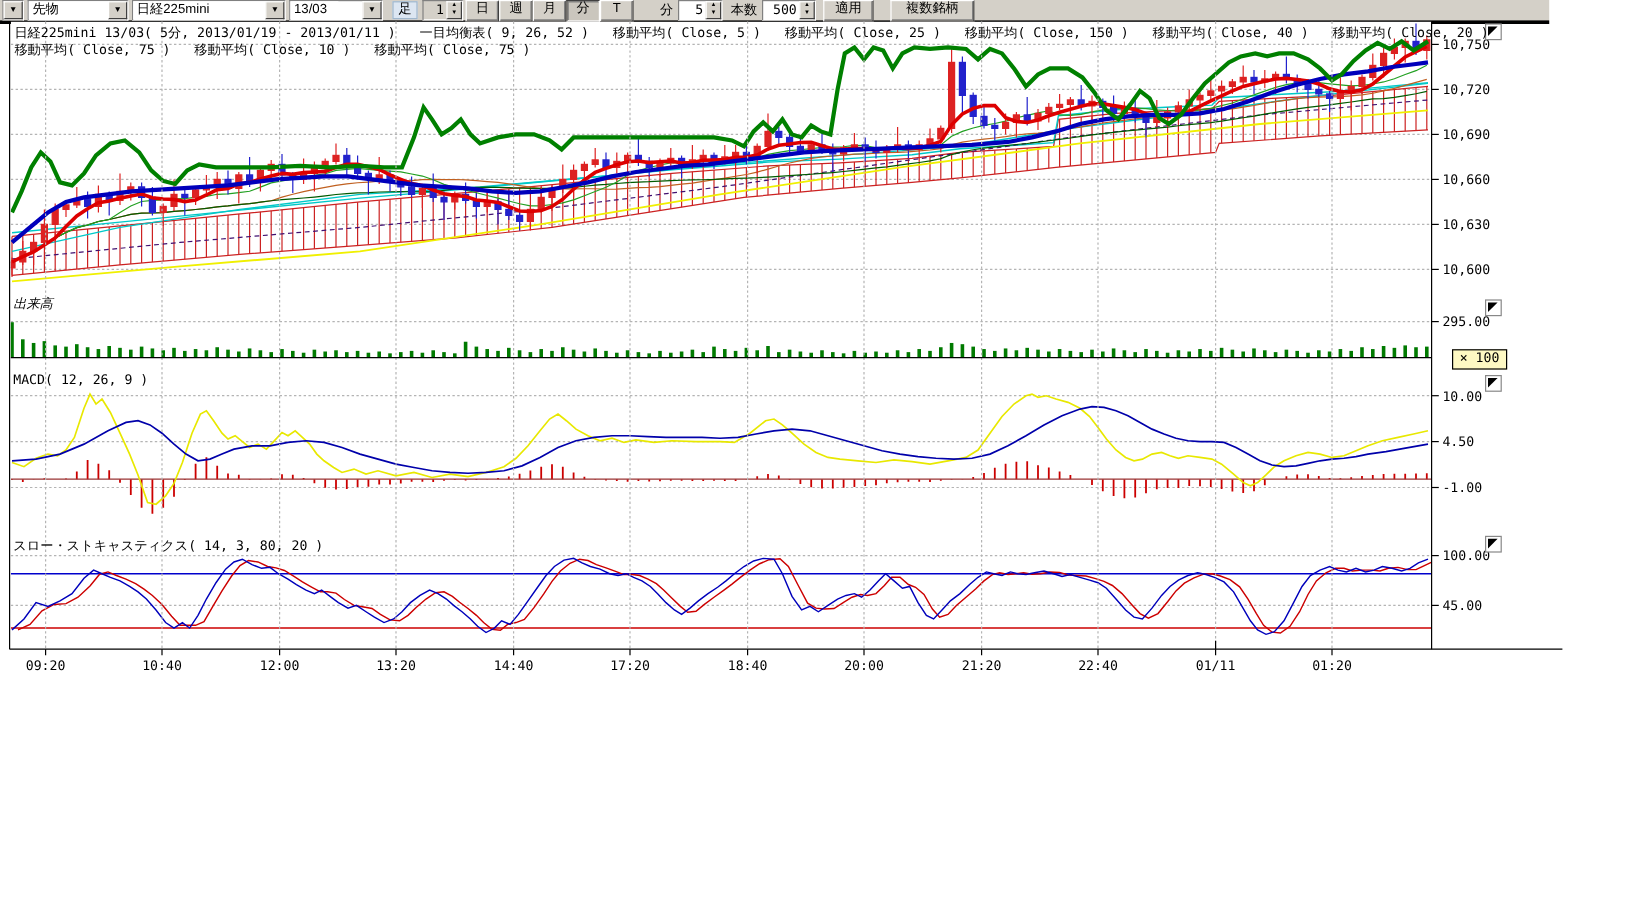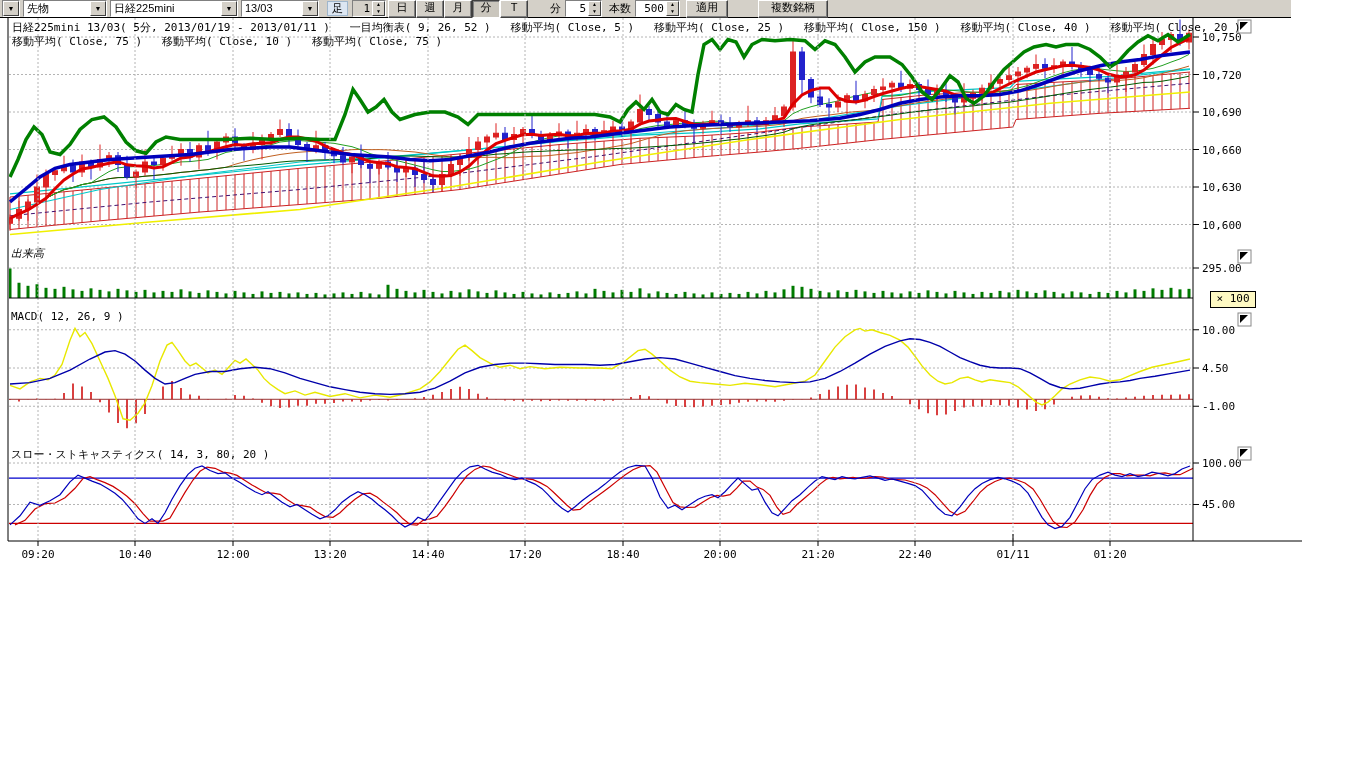--- a/index.html
+++ b/index.html
@@ -1,20 +1,20 @@
 <!DOCTYPE html>
 <html><head>
 <meta charset="utf-8">
 <style>
   html,body{margin:0;padding:0;background:#fff;}
   body{position:relative;width:1366px;height:768px;overflow:hidden;
        font-family:"Liberation Sans","DejaVu Sans",sans-serif;font-size:12px;color:#000;}
   
   .toolbar{position:absolute;left:0;top:0;width:1290px;height:17px;background:#d4d0c8;
-           border-bottom:1px solid #000000;display:flex;align-items:center;padding-left:1px;}
+           border-bottom:3px solid #000000;display:flex;align-items:center;padding-left:1px;}
   .tb{display:flex;align-items:center;height:15px;}
   .combo{display:flex;height:15px;border:1px solid;border-color:#808080 #fff #fff #808080;background:#fff;}
   .combo .cfield{padding:0 3px;font-size:11px;line-height:14px;white-space:nowrap;background:#fff;}
   .combo .cbtn{width:14px;background:#d4d0c8;border:1px solid;border-color:#fff #404040 #404040 #fff;
                display:flex;align-items:center;justify-content:center;font-size:7px;color:#000;}
   .btn{height:16px;background:#d4d0c8;border:1px solid;border-color:#fff #404040 #404040 #fff;
        box-shadow:inset -1px -1px 0 #808080;font-size:11px;line-height:13px;text-align:center;
        padding:0 3px;white-space:nowrap;}
   .btn.pressed{border-color:#404040 #fff #fff #404040;box-shadow:inset 1px 1px 0 #808080;background:#cac6bd;}
   .lbl{font-size:11px;padding:0 2px;white-space:nowrap;}
@@ -97,21 +97,21 @@
       <input style="width: 26px;" readonly="" value="500">
       <div class="spud">
           <span>▲</span>
           <span>▼</span>
         </div>
     </div>
   </div>
   <div class="tb" style="margin-left:6px;">
     <div class="btn" style="width:34px;">適用</div>
   </div>
-  <div class="tb" style="margin-left:30px;border-radius:7px;">
+  <div class="tb" style="margin-left:14px;border-radius:7px;">
     <div class="btn" style="width:62px;">複数銘柄</div>
   </div>
 </div>
 
 <svg id="chart" width="1366" height="768">
     <defs>
       <clipPath id="clip-price">
         <rect x="9" y="18" width="1184" height="228"></rect>
       </clipPath>
       <clipPath id="clip-vol">

